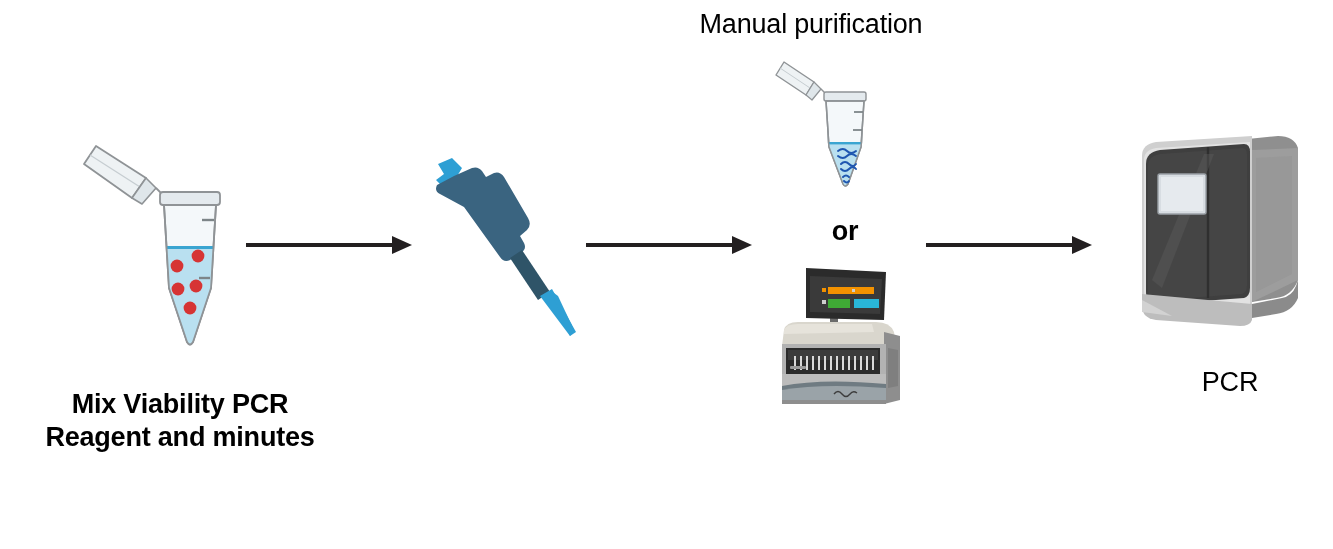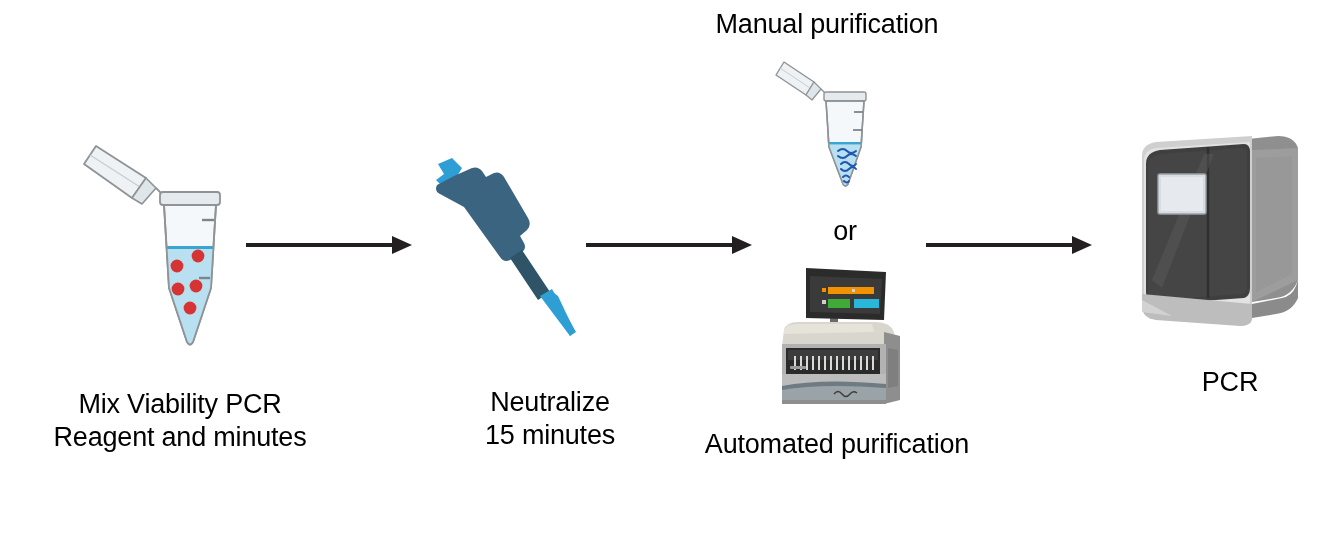--- a/index.html
+++ b/index.html
@@ -19,21 +19,21 @@
     overflow: hidden;
   }
   .abs { position: absolute; }
   .lbl {
     text-align: center;
     line-height: 1.22;
     color: #000;
     white-space: pre-line;
     letter-spacing: -0.2px;
   }
-  .lbl-bold { font-weight: normal; text-align: center; }
+  .lbl-bold { font-weight: bold; text-align: center; }
   .t28 { font-size: 27px; }
 
   
   .arrow { position: absolute; height: 26px; }
   .arrow .shaft {
     position: absolute;
     left: 0; top: 11px;
     height: 4px;
     background: #231f20;
   }
@@ -111,29 +111,27 @@
                L104 68 Q108 75 103 80 L96 86 L100 93 Q103 99 97 103
                L86 110 Q80 113 76 107 L40 57 L16 44 Q10 41 13 35 Z" fill="#3a6480"></path>
 
       <path d="M86 108 L98 100 L126 142 L114 150 Z" fill="#2f5468"></path>
 
       <path d="M116 146 L128 139 L152 182 L146 186 Z" fill="#2e9fd4"></path>
       <path d="M126 140 L134 146 L150 180 L146 186 Z" fill="#2e9fd4"></path>
     </svg>
   </div>
 
-  <div class="abs lbl t28" style="left:440px; top:386px; width:220px;">Neutralize
-15 minutes</div>
 
   <div class="arrow" style="left:586px; top:232px; width:166px;">
     <div class="shaft" style="width:148px;"></div>
     <div class="head"></div>
   </div>
 
-  <div class="abs lbl t28" style="left:672px; top:8px; width:310px;">Manual purification</div>
+  <div class="abs lbl t28" style="left:656px; top:8px; width:310px;">Manual purification</div>
 
   <div class="abs" style="left:762px; top:50px; width:130px; height:140px;">
     <svg width="130" height="140" viewBox="0 0 130 140">
 
       <g>
         <path d="M22 12 L52 32 L44 45 L14 25 Z" fill="#eef2f4" stroke="#8f9396" stroke-width="1.4" stroke-linejoin="round"></path>
         <path d="M18 18 L48 38" stroke="#c6cdd1" stroke-width="1" fill="none"></path>
         <path d="M52 32 L59 39 L50 50 L44 45 Z" fill="#dfe6ea" stroke="#8f9396" stroke-width="1.2" stroke-linejoin="round"></path>
         <path d="M59 39 L65 45" stroke="#8f9396" stroke-width="1.4" fill="none"></path>
       </g>
@@ -223,21 +221,20 @@
       <rect x="10" y="114" width="104" height="28" fill="#bcbcbc"></rect>
       <path d="M10 126 Q50 118 114 124 L114 142 L10 142 Z" fill="#6f7b82"></path>
       <path d="M10 130 Q50 123 114 128 L114 142 L10 142 Z" fill="#9aa3a8"></path>
 
       <path d="M62 134 q4 -5 8 0 q4 5 8 0 q3 -4 7 -1" stroke="#3d3d3d" stroke-width="1.4" fill="none"></path>
 
       <rect x="10" y="140" width="104" height="4" fill="#8e8e8e"></rect>
     </svg>
   </div>
 
-  <div class="abs lbl t28" style="left:672px; top:428px; width:330px;">Automated purification</div>
 
   <div class="arrow" style="left:926px; top:232px; width:166px;">
     <div class="shaft" style="width:148px;"></div>
     <div class="head"></div>
   </div>
 
   <div class="abs" style="left:1132px; top:130px; width:190px; height:200px;">
     <svg width="190" height="200" viewBox="0 0 190 200">
 
       <path d="M28 18 L146 6 Q162 6 166 18 L166 150 Q160 166 144 168 L120 172 L120 20 Z" fill="#8f8f8f"></path>

